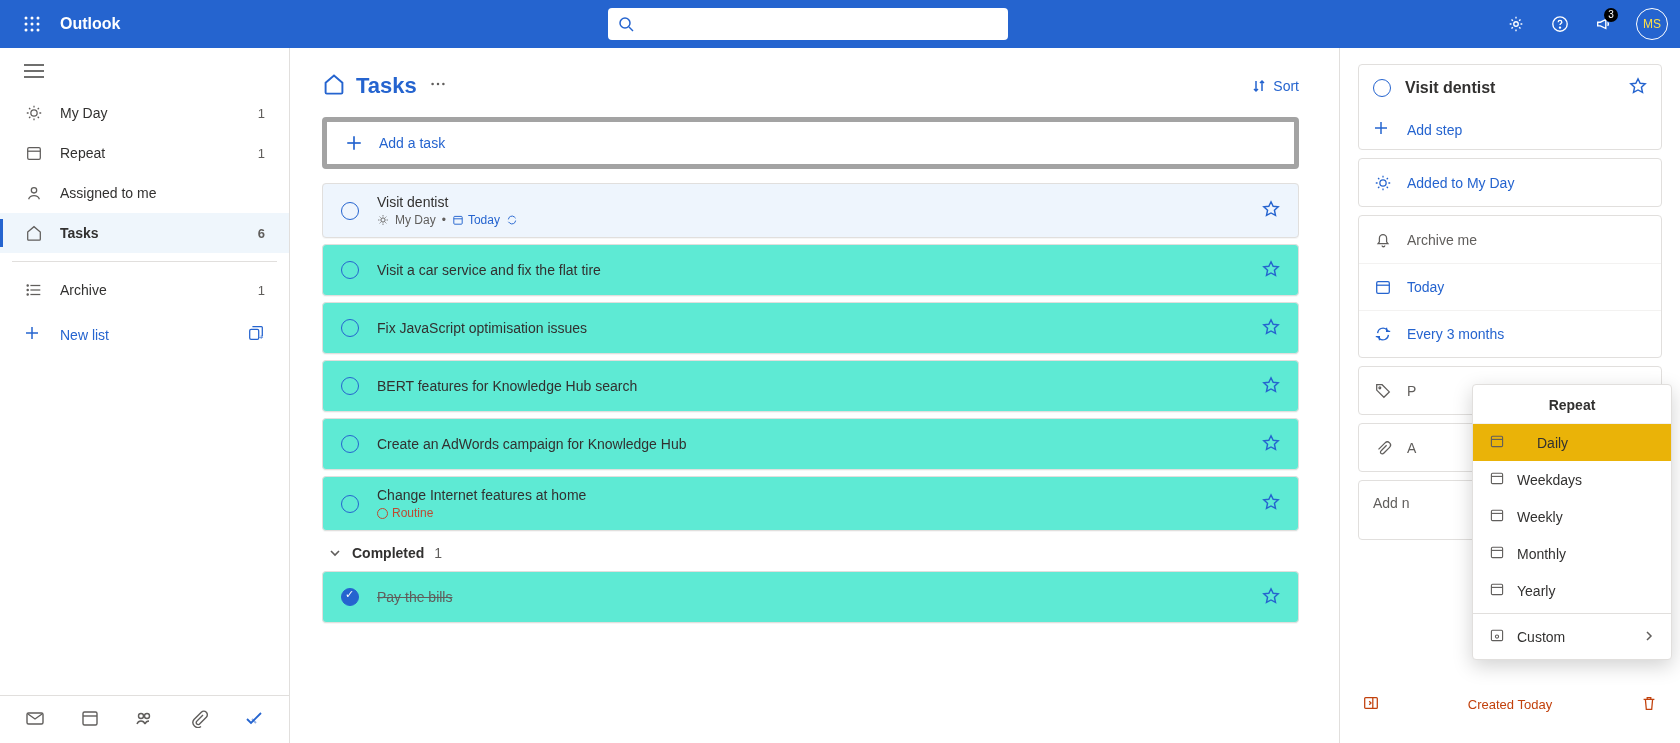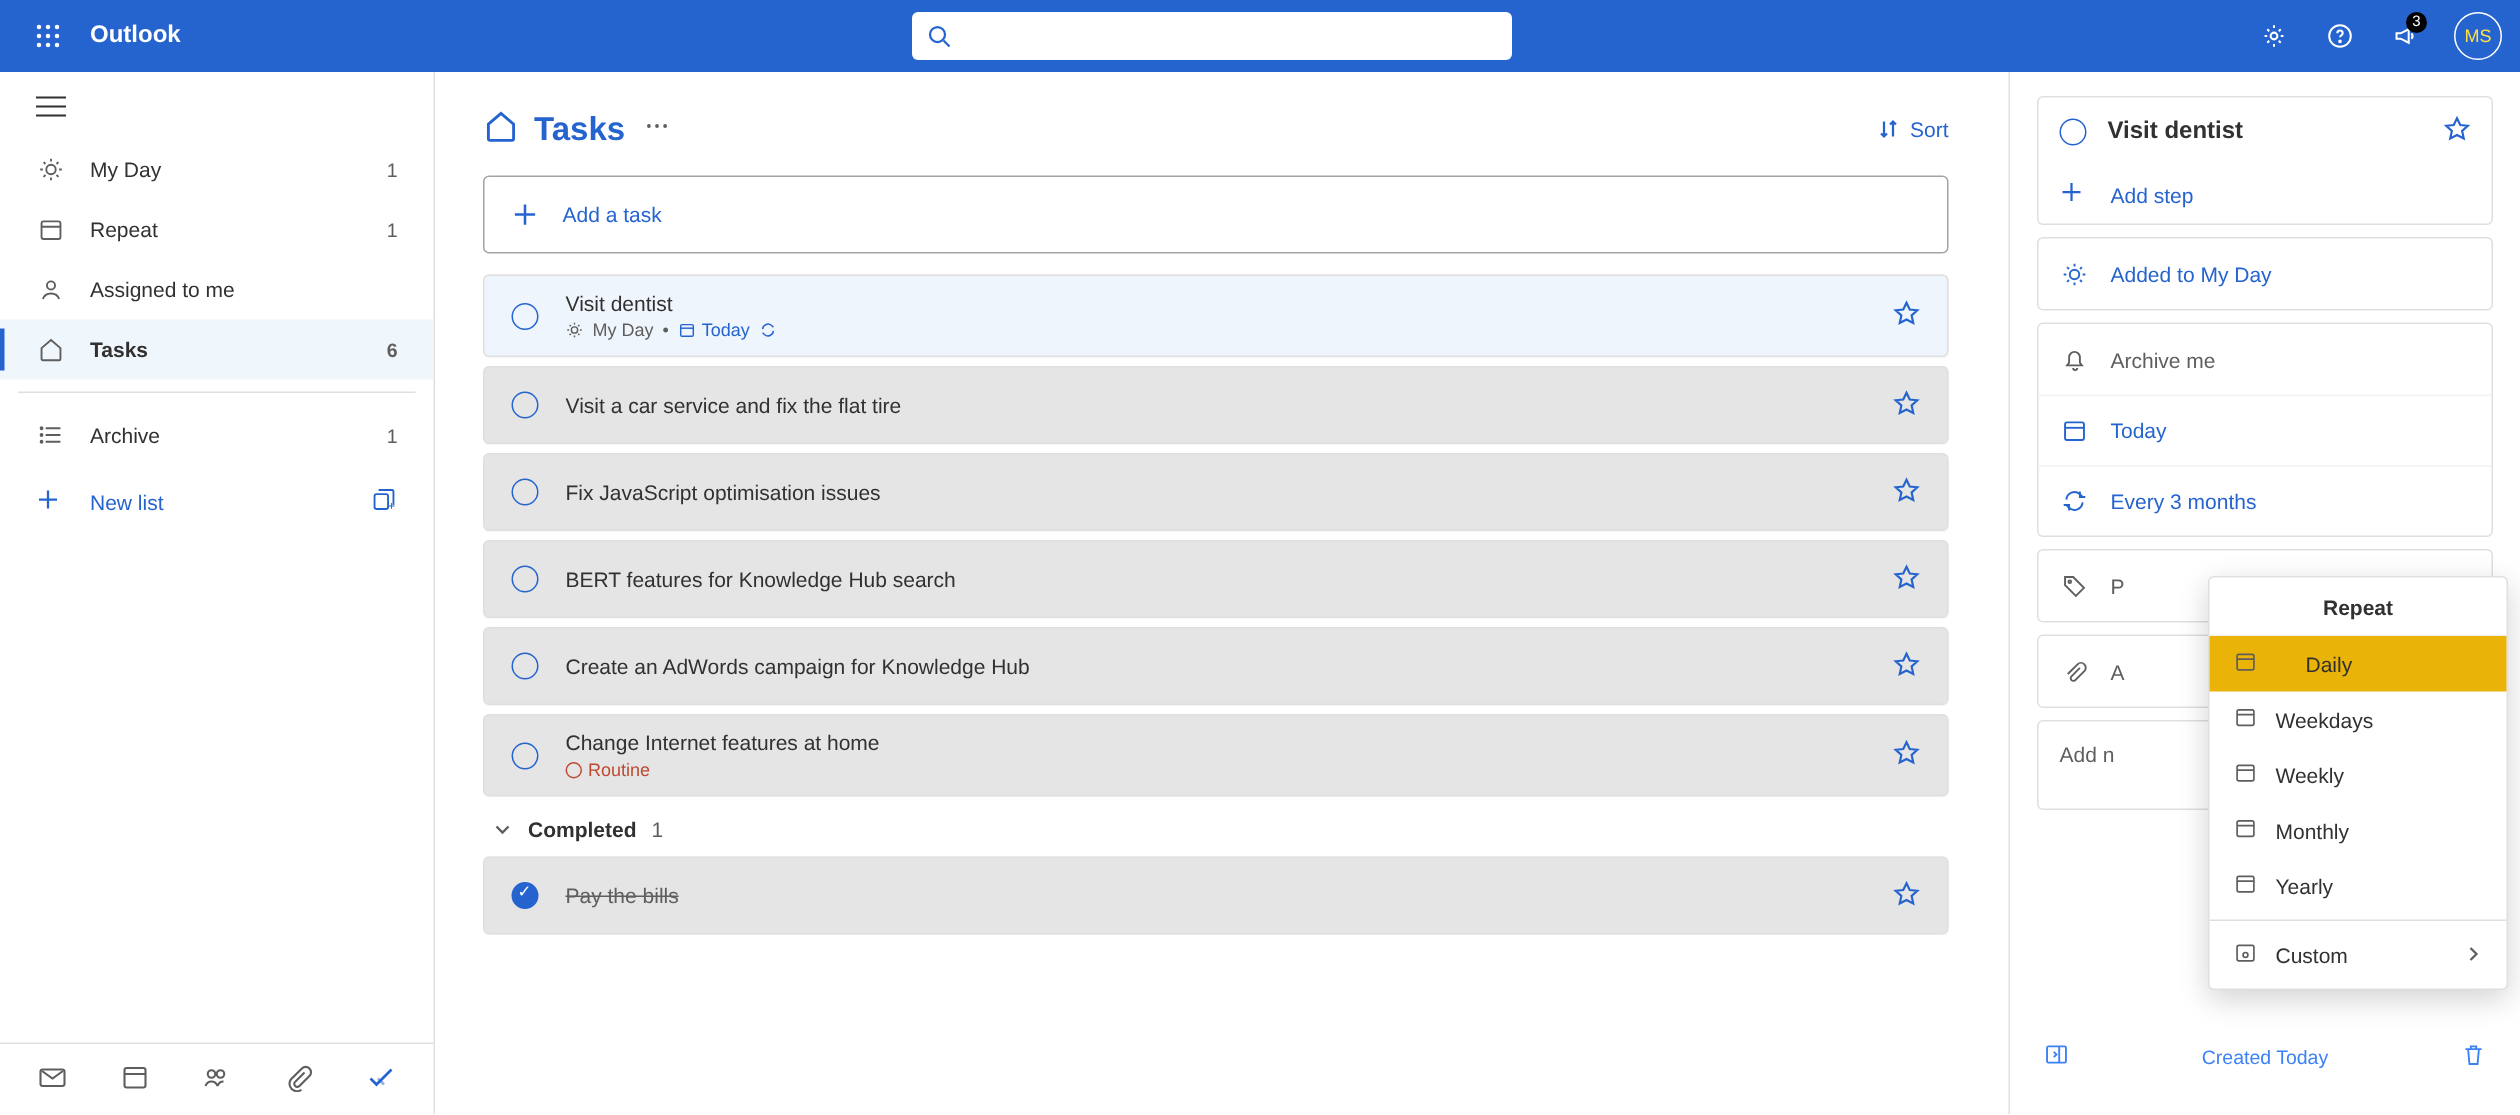--- a/index.html
+++ b/index.html
@@ -39,24 +39,24 @@
 .bottombar { margin-top:auto; display:flex; justify-content:space-around; padding:12px 8px; border-top:1px solid #e1dfdd; }
 .bottombar .bicon { width:20px; color:#605e5c; cursor:pointer;}
 
 
 .content { flex:1; padding: 12px 40px 0 32px; border-right:1px solid #e1dfdd; overflow:auto;}
 .titlebar { display:flex; align-items:center; margin: 12px 0 18px; }
 .titlebar .titleicon { color:#2564cf; margin-right:10px;}
 .titlebar h1 { font-size:22px; font-weight:600; color:#2564cf;}
 .titlebar .more { margin-left:12px; color:#605e5c; cursor:pointer;}
 .sort { margin-left:auto; color:#2564cf; display:flex; align-items:center; gap:6px; cursor:pointer;}
-.addtask { border:1px solid #a3a3a3; border-radius:4px; display:flex; align-items:center; height:52px; padding:0 18px; color:#2564cf; margin-bottom:14px; cursor:text;}
+.addtask { border:5px solid #a3a3a3; border-radius:4px; display:flex; align-items:center; height:52px; padding:0 18px; color:#2564cf; margin-bottom:14px; cursor:text;}
 .addtask svg { margin-right:16px; }
 .tasklist { display:flex; flex-direction:column; gap:6px;}
-.card { border:1px solid #e1dfdd; border-radius:4px; display:flex; align-items:center; min-height:52px; padding:10px 18px; background:#e5e5e5; cursor:pointer; box-shadow:0 0.3px 0.9px rgba(0,0,0,0.04);}
+.card { border:1px solid #e1dfdd; border-radius:4px; display:flex; align-items:center; min-height:52px; padding:10px 18px; background:#5eead4; cursor:pointer; box-shadow:0 0.3px 0.9px rgba(0,0,0,0.04);}
 .card.selected { background:#eef5fd; }
 .radio { width:18px; height:18px; border:1.6px solid #2564cf; border-radius:50%; margin-right:18px; flex-shrink:0;}
 .radio.done { background:#2564cf; position:relative;}
 .radio.done::after { content:'✓'; color:#fff; font-size:11px; position:absolute; left:3px; top:-1px;}
 .taskbody { flex:1; display:flex; flex-direction:column;}
 .tasktitle { color:#323130; }
 .tasktitle.done { text-decoration:line-through; color:#605e5c;}
 .metarow { display:flex; align-items:center; gap:6px; margin-top:3px; font-size:12px; color:#605e5c;}
 .metarow .blue { color:#2564cf; display:flex; align-items:center; gap:4px;}
 .tag { color:#be4a31; font-size:12px; display:flex; align-items:center; gap:4px;}
@@ -73,21 +73,21 @@
 .drow .icon { width:20px; margin-right:14px; color:#605e5c; display:flex; justify-content:center;}
 .drow .icon.blue { color:#2564cf;}
 .drow .label { flex:1; color:#605e5c;}
 .drow .label.blue { color:#2564cf;}
 .titlebox { padding:12px 14px; display:flex; align-items:center;}
 .titlebox .radio { margin-right:14px;}
 .titlebox .t { font-weight:600; font-size:16px; flex:1;}
 .addstep { display:flex; align-items:center; padding:10px 14px; color:#2564cf; cursor:pointer;}
 .addstep .icon { width:20px; margin-right:14px;}
 .note { border:1px solid #e1dfdd; border-radius:4px; padding:14px; color:#605e5c; min-height:60px;}
-.detailfooter { margin-top:auto; display:flex; align-items:center; padding:12px 4px; color:#3b82f6; font-size:13px;}
+.detailfooter { margin-top:auto; display:flex; align-items:center; padding:12px 4px; color:#c2410c; font-size:13px;}
 .detailfooter .mid { flex:1; text-align:center;}
 
 
 .dropdown { position:absolute; right:8px; top: 336px; width:200px; background:#fff; border:1px solid #e1dfdd; border-radius:4px; box-shadow:0 6px 20px rgba(0,0,0,0.18); z-index:50; padding-bottom:4px;}
 .dropdown .dhead { text-align:center; padding:12px 0 10px; font-weight:600; border-bottom:1px solid #f3f2f1;}
 .dropdown .ditem { display:flex; align-items:center; gap:12px; padding:9px 16px; cursor:pointer;}
 .dropdown .ditem.hover { background:#eab308;gap:32px;}
 .dropdown .sep { height:0; border-top:1px solid #e1dfdd; margin:4px 0;}
 .dropdown .chev { margin-left:auto; color:#605e5c;}
 

